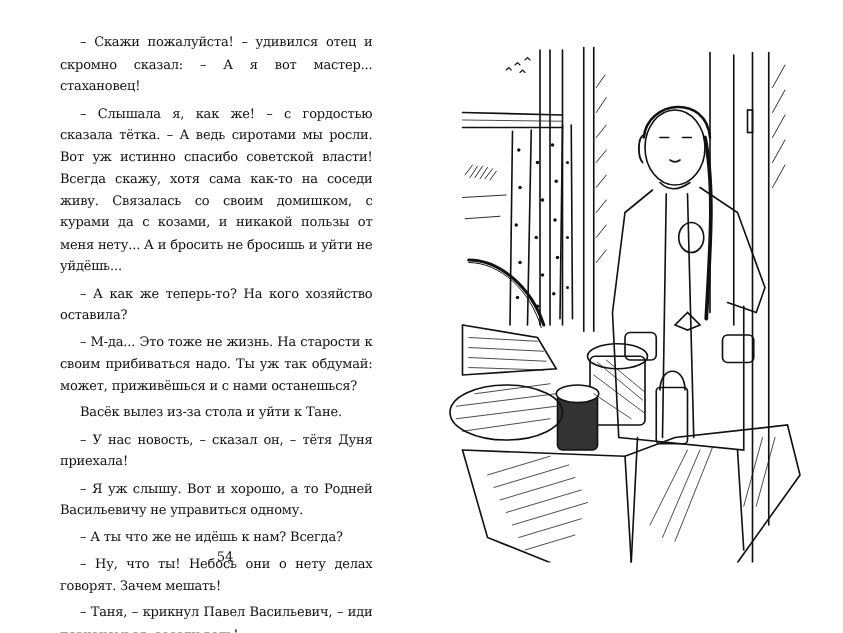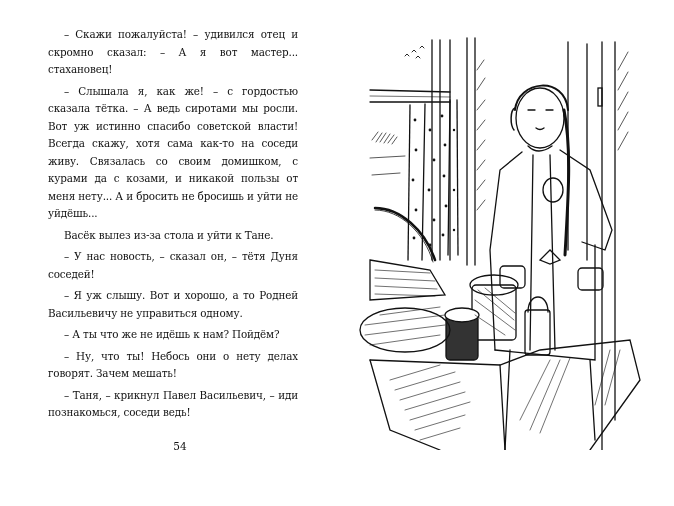--- a/index.html
+++ b/index.html
@@ -16,24 +16,26 @@
     font-family:"DejaVu Serif", serif; font-size:10.5px; color:#111;
   }
   .illustration { position:absolute; left:350px; top:30px; width:300px; height:420px; }
 </style>
 </head>
 <body>
 
 <div class="page-left">
   <p class="para indent">– Скажи пожалуйста! – удивился отец и скромно сказал: – А я вот мастер... стахановец!</p>
   <p class="para indent">– Слышала я, как же! – с гордостью сказала тётка. – А ведь сиротами мы росли. Вот уж истинно спасибо советской власти! Всегда скажу, хотя сама как-то на соседи живу. Связалась со своим домишком, с курами да с козами, и никакой пользы от меня нету... А и бросить не бросишь и уйти не уйдёшь...</p>
+  <p class="para indent">– А как же теперь-то? На кого хозяйство оставила?</p>
+  <p class="para indent">– М-да... Это тоже не жизнь. На старости к своим прибиваться надо. Ты уж так обдумай: может, приживёшься и с нами останешься?</p>
   <p class="para indent">Васёк вылез из-за стола и уйти к Тане.</p>
-  <p class="para indent">– У нас новость, – сказал он, – тётя Дуня соседей!</p>
+  <p class="para indent">– У нас новость, – сказал он, – тётя Дуня приехала!</p>
   <p class="para indent">– Я уж слышу. Вот и хорошо, а то Родней Васильевичу не управиться одному.</p>
-  <p class="para indent">– А ты что же не идёшь к нам? Пойдём?</p>
+  <p class="para indent">– А ты что же не идёшь к нам? Всегда?</p>
   <p class="para indent">– Ну, что ты! Небось они о нету делах говорят. Зачем мешать!</p>
   <p class="para indent">– Таня, – крикнул Павел Васильевич, – иди познакомься, соседи ведь!</p>
 
 </div>
 
 <div class="page-number">54</div>
 
 <svg class="illustration" viewBox="0 0 300 420" xmlns="http://www.w3.org/2000/svg">
   <g stroke="#111" fill="none" stroke-width="1.3" stroke-linecap="round">
 

